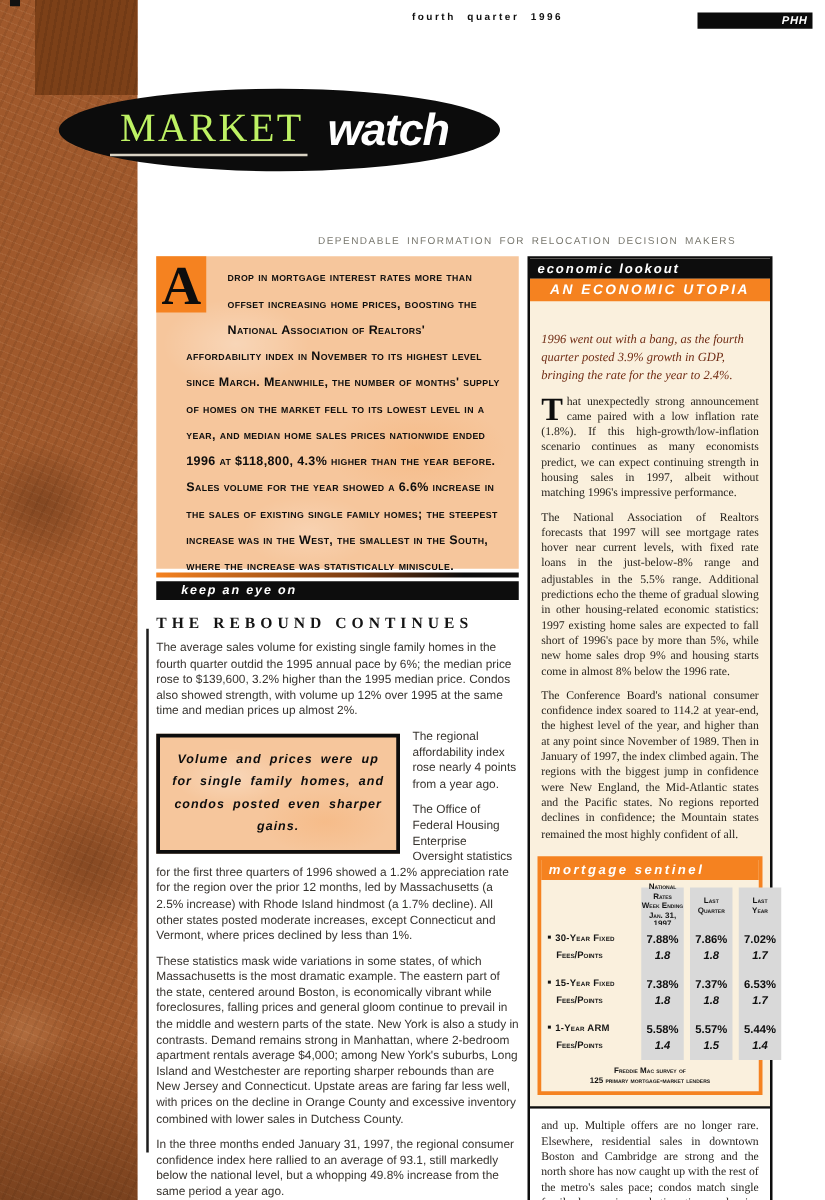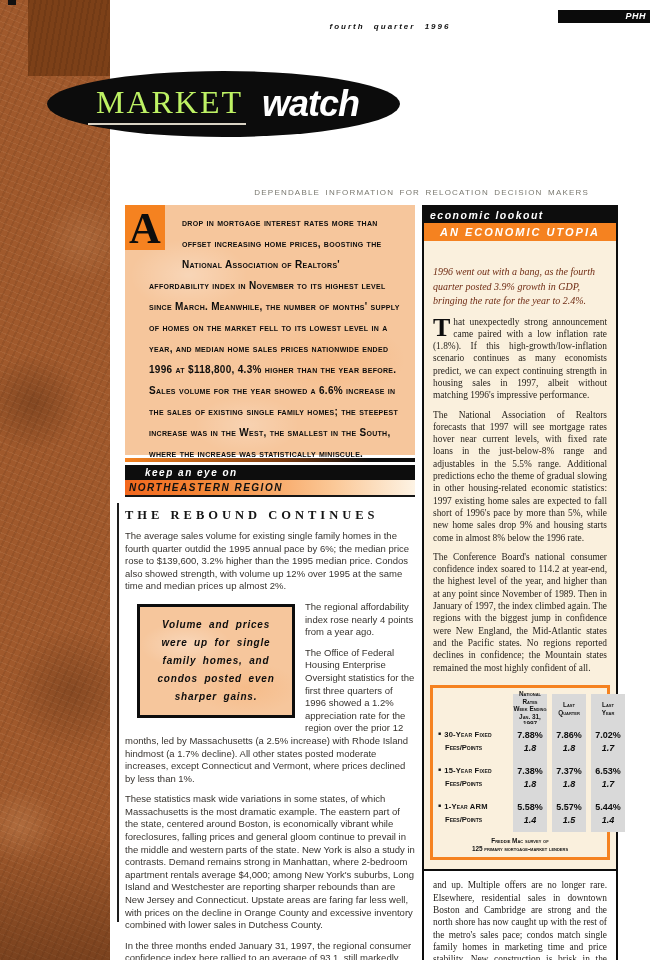--- a/index.html
+++ b/index.html
@@ -17,22 +17,22 @@
       #a0592c;}
   .sidebar-top-block{position:absolute;left:28px;top:0;width:82px;height:76px;
     background:repeating-linear-gradient(100deg, rgba(40,18,5,.12) 0 2px, transparent 2px 6px),#7c4018;}
   .sidebar-bottom-shade{position:absolute;left:0;bottom:0;width:110px;height:130px;
     background:linear-gradient(180deg, rgba(60,28,8,0), rgba(60,28,8,.38));}
   .corner-mark{position:absolute;left:8px;top:0;width:8px;height:5px;background:#111;}
   
   .phh-bar{position:absolute;left:558px;top:10px;width:92px;height:13px;background:#0b0b0b;
     color:#fff;font-size:9px;font-weight:bold;font-style:italic;line-height:13px;
     text-align:right;padding-right:4px;box-sizing:border-box;letter-spacing:.5px;padding-left:24px;}
-  .issue-line{position:absolute;left:295px;top:22px;width:190px;text-align:center;
-    font-size:8px;font-weight:bold;font-style:italic;letter-spacing:2px;word-spacing:5px;color:#111;}
+  .issue-line{position:absolute;left:295px;top:9px;width:190px;text-align:center;
+    font-size:8px;font-weight:bold;letter-spacing:2px;word-spacing:5px;color:#111;}
   .logo-ellipse{position:absolute;left:47px;top:71px;width:353px;height:66px;background:#0c0c0c;
     border-radius:50%;display:flex;align-items:center;justify-content:center;}
   .logo-market{font-family:"Liberation Serif",serif;font-size:32px;color:#bef264;
     letter-spacing:2px;border-bottom:2px solid #d9d3c4;padding:0 3px 2px 8px;}
   .logo-watch{font-size:36px;font-weight:bold;font-style:italic;color:#fff;
     letter-spacing:-1px;margin-left:16px;}
   .tagline{position:absolute;right:71px;top:188px;font-size:8px;letter-spacing:1.2px;
     word-spacing:2px;color:#79786f;}
   
   .left-col{position:absolute;left:125px;top:205px;width:290px;}
@@ -51,22 +51,22 @@
   .intro-rule{height:4px;margin:3px 0;background:linear-gradient(90deg,#f58220,#7a3c12 55%,#0d0d0d 85%);}
   .kicker-bar{height:15px;background:#0d0d0d;color:#fff;font-size:10px;font-weight:bold;
     font-style:italic;line-height:15px;padding-left:20px;letter-spacing:1.5px;}
   .region-bar{height:15px;line-height:15px;background:linear-gradient(90deg,#f2671d 0%,#f58a3a 30%,#fbc897 72%,#fdf3e4 100%);
     color:#111;font-size:10px;font-weight:bold;font-style:italic;letter-spacing:1.5px;
     padding-left:4px;border-bottom:2px solid #161616;}
   .article{margin-top:11px;}
   .headline{font-family:"Liberation Serif",serif;font-weight:bold;font-size:12.5px;
     letter-spacing:4px;color:#141414;margin:0 0 7px 0;}
   .body-p{font-size:9.5px;line-height:12.6px;color:#37332e;margin:0 0 8px 0;}
-  .pull-quote{float:left;width:158px;box-sizing:border-box;border:3px solid #0d0d0d;
-    margin:3px 10px 5px 12px;padding:9px 6px;
+  .pull-quote{float:left;width:195px;box-sizing:border-box;border:3px solid #0d0d0d;
+    margin:3px 10px 5px 0;padding:9px 6px;
     background:
       radial-gradient(ellipse 70px 35px at 30% 35%, rgba(255,255,255,.3), transparent 65%),
       radial-gradient(ellipse 80px 40px at 70% 75%, rgba(244,130,32,.15), transparent 65%),
       #f6c69c;
     font-size:10px;font-weight:bold;font-style:italic;letter-spacing:.8px;word-spacing:3px;
     line-height:18px;text-align:center;color:#0d0d0d;}
   .v-rule{position:absolute;left:117px;top:503px;width:2px;height:419px;background:#1d1d1d;}
   
   .right-col{position:absolute;left:422px;top:205px;width:196px;}
   .lookout-box{border:2px solid #0d0d0d;}
@@ -119,21 +119,20 @@
 </div>
 <div class="tagline">DEPENDABLE INFORMATION FOR RELOCATION DECISION MAKERS</div>
 
 <div class="left-col">
   <div class="intro-box">
     <div class="drop-a">A</div>
     <div class="intro-text"><span class="dc-spacer"></span><span>drop in mortgage interest rates more than offset increasing home prices, boosting the National Association of Realtors' affordability index in November to its highest level since March. Meanwhile, the number of months' supply of homes on the market fell to its lowest level in a year, and median home sales prices nationwide ended 1996 at $118,800, 4.3% higher than the year before. Sales volume for the year showed a 6.6% increase in the sales of existing single family homes; the steepest increase was in the West, the smallest in the South, where the increase was statistically miniscule.</span></div>
   </div>
   <div class="intro-rule"></div>
   <div class="kicker-bar">keep an eye on</div>
-  <div class="region-bar">NORTHEASTERN REGION</div>
 
   <div class="article">
     <div class="headline">THE REBOUND CONTINUES</div>
     <p class="body-p">The average sales volume for existing single family homes in the fourth quarter outdid the 1995 annual pace by 6%; the median price rose to $139,600, 3.2% higher than the 1995 median price. Condos also showed strength, with volume up 12% over 1995 at the same time and median prices up almost 2%.</p>
     <div class="pull-quote">Volume and prices were up for single family homes, and condos posted even sharper gains.</div>
     <p class="body-p">The regional affordability index rose nearly 4 points from a year ago.</p>
     <p class="body-p">The Office of Federal Housing Enterprise Oversight statistics for the first three quarters of 1996 showed a 1.2% appreciation rate for the region over the prior 12 months, led by Massachusetts (a 2.5% increase) with Rhode Island hindmost (a 1.7% decline). All other states posted moderate increases, except Connecticut and Vermont, where prices declined by less than 1%.</p>
     <p class="body-p" style="clear:none;">These statistics mask wide variations in some states, of which Massachusetts is the most dramatic example. The eastern part of the state, centered around Boston, is economically vibrant while foreclosures, falling prices and general gloom continue to prevail in the middle and western parts of the state. New York is also a study in contrasts. Demand remains strong in Manhattan, where 2-bedroom apartment rentals average $4,000; among New York's suburbs, Long Island and Westchester are reporting sharper rebounds than are New Jersey and Connecticut.  Upstate areas are faring far less well, with prices on the decline in Orange County and excessive inventory combined with lower sales in Dutchess County.</p>
     <p class="body-p">In the three months ended January 31, 1997, the regional consumer confidence index here rallied to an average of 93.1, still markedly below the national level, but a whopping 49.8% increase from the same period a year ago.</p>
 
@@ -147,20 +146,21 @@
       <div class="lookout-kicker">economic lookout</div>
       <div class="lookout-headline">AN ECONOMIC UTOPIA</div>
       <div class="lookout-body">
         <p class="lede">1996 went out with a bang, as the fourth quarter posted 3.9% growth in GDP, bringing the rate for the year to 2.4%.</p>
         <p class="serif-p"><span class="drop-t">T</span><span>hat unexpectedly strong announcement came paired with a low inflation rate (1.8%). If this high-growth/low-inflation scenario continues as many economists predict, we can expect continuing strength in housing sales in 1997, albeit without matching 1996's impressive performance.</span></p>
         <p class="serif-p">The National Association of Realtors forecasts that 1997 will see mortgage rates hover near current levels, with fixed rate loans in the just-below-8% range and adjustables in the 5.5% range. Additional predictions echo the theme of gradual slowing in other housing-related economic statistics: 1997 existing home sales are expected to fall short of 1996's pace by more than 5%, while new home sales drop 9% and housing starts come in almost 8% below the 1996 rate.</p>
         <p class="serif-p">The Conference Board's national consumer confidence index soared to 114.2 at year-end, the highest level of the year, and higher than at any point since November of 1989. Then in January of 1997, the index climbed again. The regions with the biggest jump in confidence were New England, the Mid-Atlantic states and the Pacific states. No regions reported declines in confidence; the Mountain states remained the most highly confident of all.</p>
       </div>
 
       <div class="ms-box">
+        <div class="ms-title">mortgage sentinel</div>
         <div class="ms-grid">
           <div class="ms-cell"></div>
           <div class="ms-cell ms-h g">
             <div>National Rates</div>
             <div>Week Ending</div>
             <div>Jan. 31, 1997</div>
           </div>
           <div class="ms-cell ms-h g">
             <div>Last</div>
             <div>Quarter</div>

